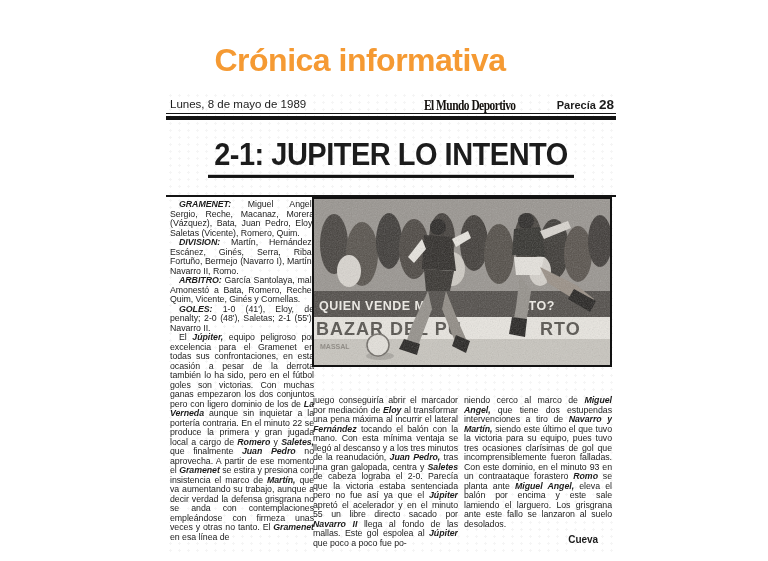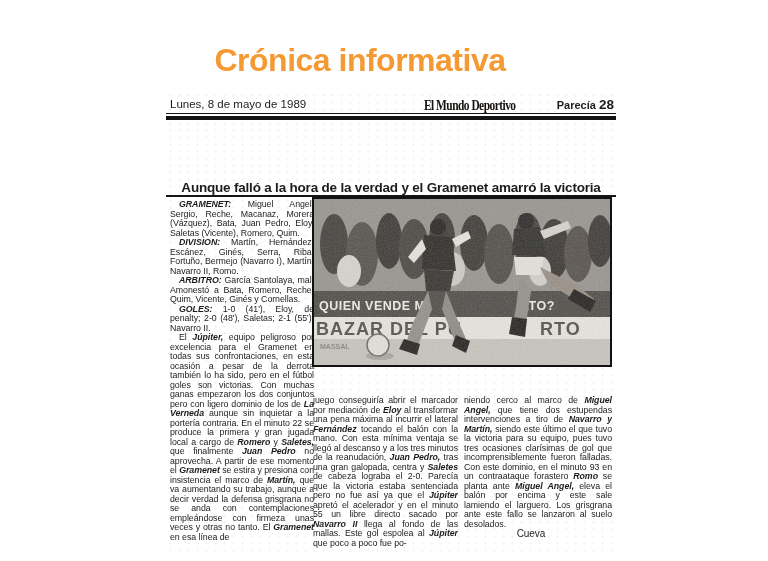--- a/index.html
+++ b/index.html
@@ -31,21 +31,21 @@
   
   .col{position:absolute;font-size:8.8px;line-height:9.5px;text-align:justify;overflow:hidden;
        letter-spacing:-0.05px;}
   .col .par{text-align:justify;}
   .col .par.ind{text-indent:9px;}
   .b{font-weight:bold;}
   .i{font-style:italic;margin-top:16px;}
   .col-left{left:4px;top:108px;width:144px;height:352px;}
   .col-mid{left:147px;top:304px;width:145px;height:152px;}
   .col-right{left:298px;top:304px;width:148px;height:160px;}
-  .byline{text-align:center;font-weight:normal;font-size:10px;padding-right:14px;margin-top:0;}
+  .byline{text-align:right;font-weight:bold;font-size:10px;padding-right:14px;margin-top:6px;}
   
   .photo{position:absolute;left:146px;top:105px;width:296px;height:166px;border:2px solid #111;
          background:#bdbab4;}
   .photo svg{display:block;}
   .caption{position:absolute;left:146px;top:287px;width:300px;text-align:center;
            font-size:8.5px;font-weight:bold;}
 </style>
 </head>
 <body>
 
@@ -58,24 +58,24 @@
     <div class="mast-date">Lunes, 8 de mayo de 1989</div>
     <div class="mast-logo">El Mundo Deportivo</div>
     <div class="mast-page">
       <span>Parecía</span>
       <span class="num">28</span>
     </div>
     <div class="rule-thin"></div>
     <div class="rule-thick"></div>
 
 
+    <div class="headline-wrap">
+      <span class="headline">2-1: JUPITER LO INTENTO</span>
+    </div>
 
-    <div class="subhead-wrap">
-      <span class="subhead">Aunque falló a la hora de la verdad y el Gramenet amarró la victoria</span>
-    </div>
     <div class="rule-sub"></div>
 
     <div class="col col-left">
         <div class="par ind"><span class="b i">GRAMENET:</span><span> Miguel Angel, Sergio, Reche, Macanaz, Morera (Vázquez), Bata, Juan Pedro, Eloy, Saletas (Vicente), Romero, Quim.</span></div>
         <div class="par ind"><span class="b i">DIVISION:</span><span> Martín, Hernández, Escánez, Ginés, Serra, Riba, Fortuño, Bermejo (Navarro I), Martín, Navarro II, Romo.</span></div>
         <div class="par ind"><span class="b i">ARBITRO:</span><span> García Santolaya, mal. Amonestó a Bata, Romero, Reche, Quim, Vicente, Ginés y Cornellas.</span></div>
         <div class="par ind"><span class="b i">GOLES:</span><span> 1-0 (41'), Eloy, de penalty; 2-0 (48'), Saletas; 2-1 (55'), Navarro II.</span></div>
         <div class="par ind"><span>El </span><span class="b i">Júpiter,</span><span> equipo peligroso por excelencia para el Gramenet en todas sus confrontaciones, en esta ocasión a pesar de la derrota también lo ha sido, pero en el fútbol goles son victorias. Con muchas ganas empezaron los dos conjuntos pero con ligero dominio de los de </span><span class="b i">La Verneda</span><span> aunque sin inquietar a la portería contraria. En el minuto 22 se produce la primera y gran jugada local a cargo de </span><span class="b i">Romero</span><span> y </span><span class="b i">Saletes,</span><span> que finalmente </span><span class="b i">Juan Pedro</span><span> no aprovecha. A partir de ese momento el </span><span class="b i">Gramenet</span><span> se estira y presiona con insistencia el marco de </span><span class="b i">Martín,</span><span> que va aumentando su trabajo, aunque a decir verdad la defensa grisgrana no se anda con contemplaciones empleándose con firmeza unas veces y otras no tanto. El </span><span class="b i">Gramenet</span><span> en esa línea de</span></div>
       </div>
 

